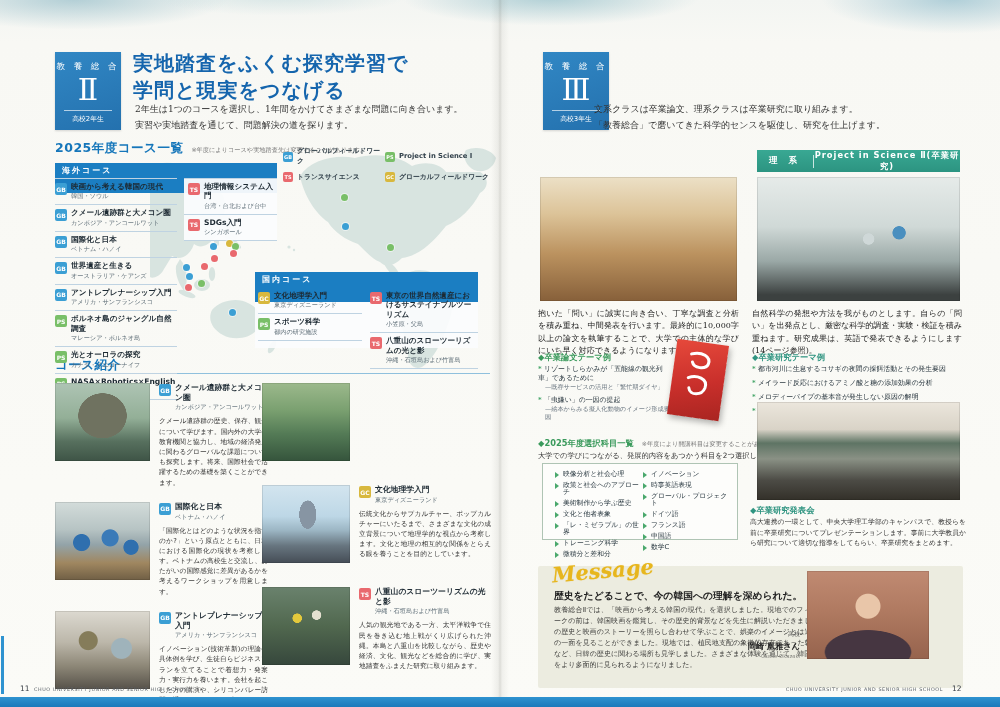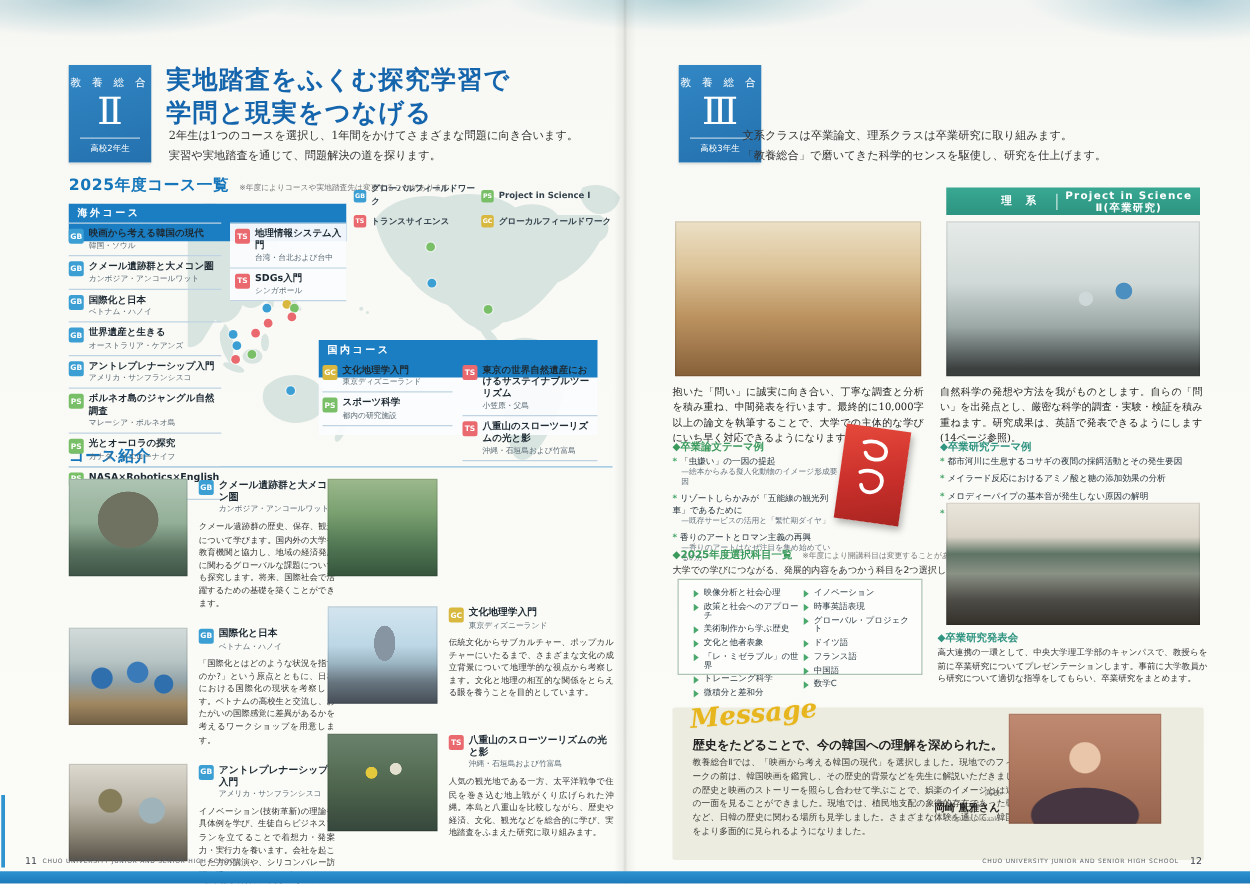--- a/index.html
+++ b/index.html
@@ -74,21 +74,21 @@
   .ph-yaeyama-forest-helmets { background:radial-gradient(circle 5px at 40% 40%, #e4c93c 90%, rgba(0,0,0,0) 100%), radial-gradient(circle 5px at 62% 36%, #e4e0d0 90%, rgba(0,0,0,0) 100%), linear-gradient(180deg,#6a826d 0%,#51684f 50%,#36473c 100%); }
   .ph-bunkei-classroom { background:linear-gradient(180deg,#ece0c6 0%,#dcc398 30%,#bb925f 62%,#87603a 100%); }
   .ph-rikei-laboratory { background:radial-gradient(circle 7px at 70% 45%, #4a8fbf 90%, rgba(0,0,0,0) 100%), radial-gradient(circle 6px at 55% 50%, #cfd8d8 90%, rgba(0,0,0,0) 100%), linear-gradient(180deg,#e6ebe9 0%,#d0d9d7 40%,#9aa8a6 68%,#3c4140 95%); }
   .ph-presentation-room { background:linear-gradient(180deg,#ebe6dc 0%,#d9d3c7 28%,#5e7464 42%,#8a9185 58%,#4c4b45 80%,#333029 100%); }
   .ph-student-portrait { background:radial-gradient(ellipse 60% 42% at 50% 92%, #463641 0%, #463641 58%, rgba(0,0,0,0) 60%), radial-gradient(circle 13px at 50% 40%, #e9c6a9 92%, rgba(0,0,0,0) 100%), linear-gradient(180deg,#c08a72 0%,#b07a61 45%,#96634d 100%); }
   .big-photo { position:absolute; box-shadow:inset 0 0 0 1px rgba(0,0,0,.1); z-index:2; }
 
   
   .banner { position:absolute; height:22px; color:#fff; display:flex; align-items:center; z-index:2; }
   .banner.green { background:linear-gradient(180deg,#54aa61,#419552); }
-  .banner.teal  { background:linear-gradient(180deg,#39a893,#2c9481);padding-left:32px; }
+  .banner.teal  { background:linear-gradient(180deg,#39a893,#2c9481); }
   .banner .b-label { font-size:8.5px; font-weight:bold; letter-spacing:4px; width:56px; text-align:center; flex:none; }
   .banner .b-div { width:1px; height:13px; background:rgba(255,255,255,.75); flex:none; }
   .banner .b-title { flex:1; text-align:center; font-size:8.3px; font-weight:bold; letter-spacing:1px; }
   .body-par { position:absolute; font-family:"DejaVu Serif","Liberation Serif",serif; font-size:8px; line-height:1.55; color:#222; text-align:justify; z-index:2; }
   .theme-head { position:absolute; font-size:8.3px; font-weight:bold; z-index:2; }
   .theme-head.green { color:#3a9a5c; } .theme-head.teal { color:#2f9480; }
   .themes { position:absolute; z-index:2; }
   .theme { margin-bottom:5px; }
   .t-main { font-size:6.9px; color:#23313a; line-height:1.3; }
   .t-main::before { content:"* "; color:#4aa86c; font-weight:bold; }
@@ -398,30 +398,26 @@
     <div class="main-sub" style="left:94px;top:102px;">
       <div>文系クラスは卒業論文、理系クラスは卒業研究に取り組みます。</div>
       <div>「教養総合」で磨いてきた科学的センスを駆使し、研究を仕上げます。</div>
     </div>
 
     <div class="big-photo ph-bunkei-classroom" style="left:40px;top:177px;width:197px;height:124px;"></div>
     <div class="body-par" style="left:38px;top:308px;width:201px;">抱いた「問い」に誠実に向き合い、丁寧な調査と分析を積み重ね、中間発表を行います。最終的に10,000字以上の論文を執筆することで、大学での主体的な学びにいち早く対応できるようになります。</div>
     <div class="theme-head green" style="left:38px;top:352px;">◆卒業論文テーマ例</div>
     <div class="themes" id="bunkei-themes" style="left:38px;top:365px;width:132px;">
         <div class="theme">
+          <div class="t-main">リゾートしらかみが「五能線の観光列車」であるために</div>
+          <div class="t-sub">—既存サービスの活用と「繁忙期ダイヤ」</div>
+        </div>
+        <div class="theme">
           <div class="t-main">「虫嫌い」の一因の提起</div>
           <div class="t-sub">—絵本からみる擬人化動物のイメージ形成要因</div>
-        </div>
-        <div class="theme">
-          <div class="t-main">リゾートしらかみが「五能線の観光列車」であるために</div>
-          <div class="t-sub">—既存サービスの活用と「繁忙期ダイヤ」</div>
-        </div>
-        <div class="theme">
-          <div class="t-main">香りのアートとロマン主義の再興</div>
-          <div class="t-sub">—香りのアートはなぜ注目を集め始めているのか</div>
         </div>
       </div>
     <div class="book" style="left:172px;top:342px;">
       <svg width="32" height="56" viewBox="0 0 32 56">
         <g stroke="#fff" stroke-width="3" fill="none" stroke-linecap="round">
           <path d="M6,6 C16,2 26,6 24,14 C22,20 10,20 8,14"></path>
           <path d="M6,30 C14,26 26,28 24,38 C22,46 10,48 8,40"></path>
         </g>
       </svg>
     </div>

